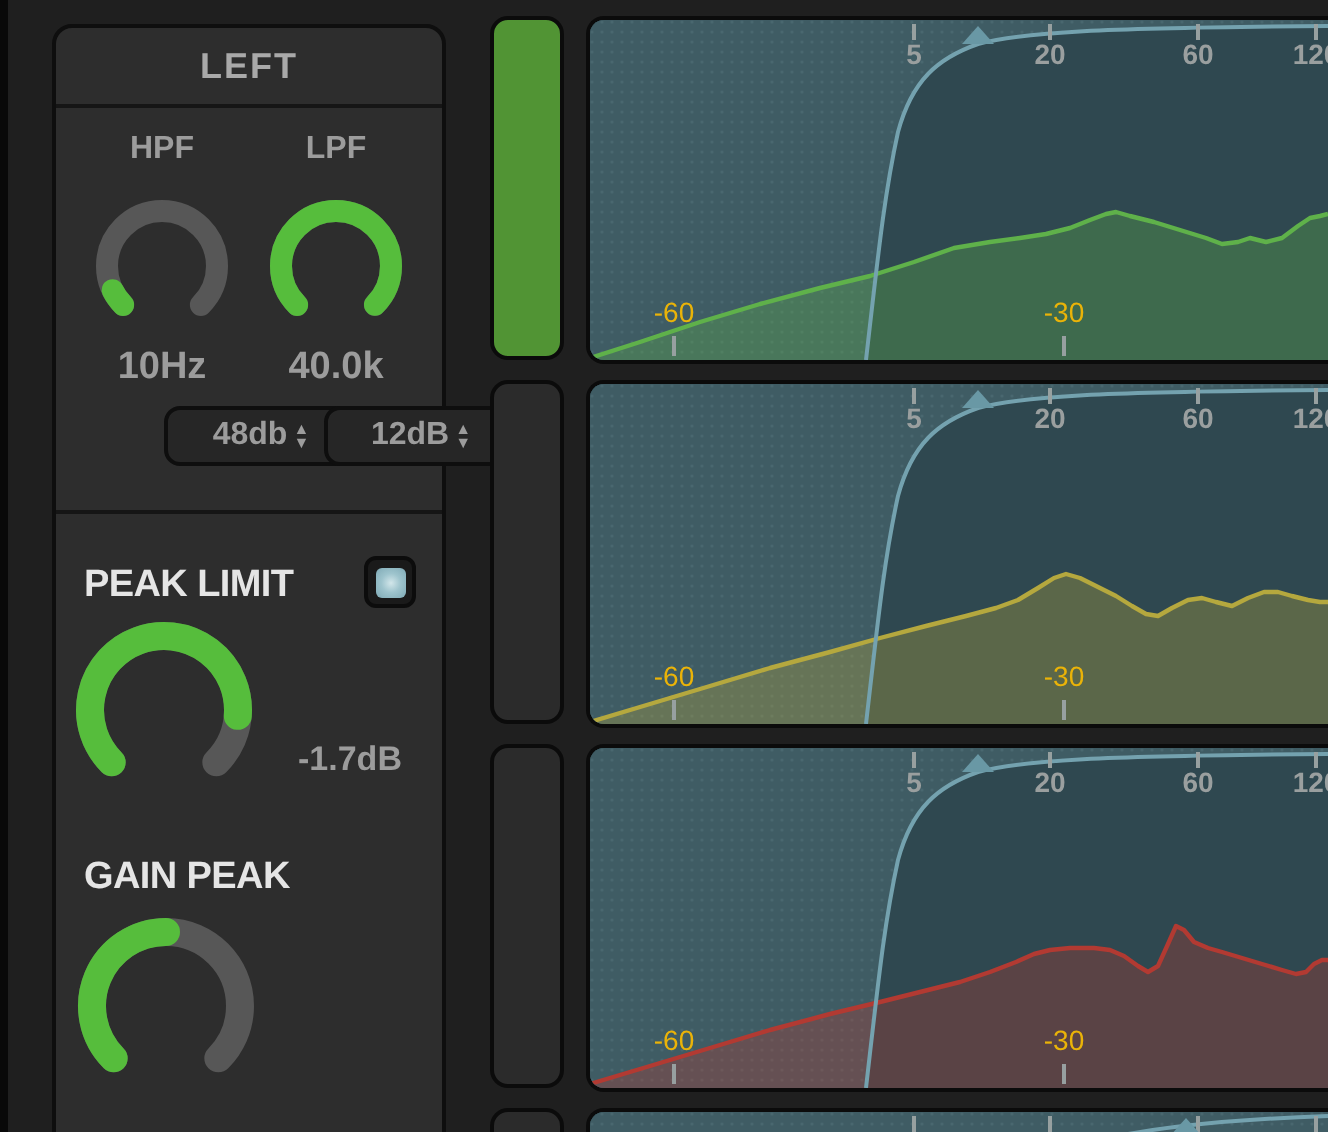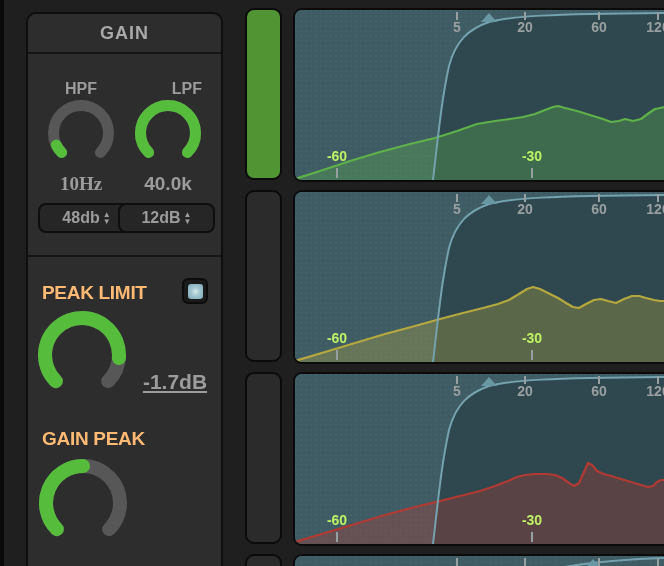--- a/index.html
+++ b/index.html
@@ -22,31 +22,31 @@
     border-bottom:2px solid #151515;
     display:flex;align-items:center;justify-content:center;
   }
   .panel-title{font-size:18px;font-weight:bold;color:#a9a9a9;letter-spacing:1px;}
   .section-divider{position:absolute;left:0;top:241px;width:100%;height:2px;background:#151515;}
 
   .small-label{position:absolute;font-size:16px;font-weight:bold;color:#9c9c9c;text-align:center;}
   .knob{position:absolute;}
   .knob svg{display:block;}
   .knob-value{position:absolute;font-size:19px;font-weight:bold;color:#9c9c9c;text-align:center;}
-  .big-value{font-size:21px;text-decoration:underline;}
+  .big-value{font-size:17px;}
 
   .select-box{
     position:absolute;width:97px;height:30px;box-sizing:border-box;
     background:#262626;border:2px solid #0e0e0e;border-radius:8px;
     display:flex;align-items:center;justify-content:center;gap:3px;
-    color:#9c9c9c;font-weight:bold;font-size:16px;cursor:pointer;
+    color:#9c9c9c;font-weight:bold;font-size:16px;cursor:pointer;margin-left:44px;
   }
   .select-arrows{display:flex;flex-direction:column;line-height:7px;font-size:8px;color:#9c9c9c;}
 
-  .row-label{position:absolute;font-size:19px;font-weight:bold;color:#fdba74;letter-spacing:-0.3px;}
+  .row-label{position:absolute;font-size:19px;font-weight:bold;color:#e5e5e5;letter-spacing:-0.3px;}
 
   .toggle-outer{
     position:absolute;width:26px;height:26px;box-sizing:border-box;
     background:#1a1a1a;border:2px solid #0c0c0c;border-radius:6px;
     display:flex;align-items:center;justify-content:center;cursor:pointer;
   }
   .toggle-inner{
     width:15px;height:15px;border-radius:3px;
     background:radial-gradient(circle at 50% 50%, #d2e6ea 0%, #9ec4cd 45%, #7ea9b5 100%);
   }
@@ -63,54 +63,54 @@
     position:absolute;left:293px;width:371px;height:174px;box-sizing:border-box;
     border:2px solid #0b0b0b;border-right:0;border-radius:9px 0 0 9px;
     overflow:hidden;background:#2f4850;
   }
   .graph-panel svg{position:absolute;left:0;top:0;display:block;}
   .tick-top{position:absolute;top:2px;width:2px;height:8px;background:#97a0a0;}
   .tick-label-top{position:absolute;top:9px;transform:translateX(-50%);
     font-size:14px;font-weight:bold;color:#9a9f9f;}
   .tick-bottom{position:absolute;width:2px;height:10px;background:#97a0a0;bottom:2px;}
   .tick-label-bottom{position:absolute;top:138px;transform:translateX(-50%);
-    font-size:14px;font-weight:bold;color:#bef264;}
+    font-size:14px;font-weight:normal;color:#eab308;}
   .xover-triangle{
     position:absolute;top:3px;width:0;height:0;cursor:ew-resize;
     border-left:8px solid transparent;border-right:8px solid transparent;
     border-bottom:9px solid #6998a5;
   }
 </style>
 </head>
 <body>
 
 <div class="edge-strip"></div>
 
 <div class="channel-panel">
   <div class="panel-header">
-    <span class="panel-title">GAIN</span>
-  </div>
-
-  <div class="small-label" style="left:19px;top:66px;width:68px;">HPF</div>
-  <div class="small-label" style="left:106px;top:66px;width:68px;text-align:right;">LPF</div>
+    <span class="panel-title">LEFT</span>
+  </div>
+
+  <div class="small-label" style="left:19px;top:52px;width:68px;">HPF</div>
+  <div class="small-label" style="left:106px;top:52px;width:68px;">LPF</div>
 
   <div class="knob" style="left:19px;top:85px;width:68px;height:68px;">
       <svg width="68" height="68">
         <path d="M14.55,53.45 A27.5,27.5 0 1 1 53.45,53.45" fill="none" stroke="#575757" stroke-width="11" stroke-linecap="round"></path>
         <path d="M14.55,53.45 A27.5,27.5 0 0 1 9.30,46.10" fill="none" stroke="#56bd3c" stroke-width="11" stroke-linecap="round"></path>
       </svg>
     </div>
   <div class="knob" style="left:106px;top:85px;width:68px;height:68px;">
       <svg width="68" height="68">
         <path d="M14.55,53.45 A27.5,27.5 0 1 1 53.45,53.45" fill="none" stroke="#575757" stroke-width="11" stroke-linecap="round"></path>
         <path d="M14.55,53.45 A27.5,27.5 0 1 1 53.48,53.41" fill="none" stroke="#56bd3c" stroke-width="11" stroke-linecap="round"></path>
       </svg>
     </div>
 
-  <div class="knob-value" style="left:19px;top:159px;width:68px;font-family:Liberation Serif, serif;">10Hz</div>
+  <div class="knob-value" style="left:19px;top:159px;width:68px;">10Hz</div>
   <div class="knob-value" style="left:106px;top:159px;width:68px;">40.0k</div>
 
   <div class="select-box" style="left:10px;top:189px;">
     <span>48db</span>
     <span class="select-arrows">
         <span>▲</span>
         <span>▼</span>
       </span>
   </div>
   <div class="select-box" style="left:90px;top:189px;">

